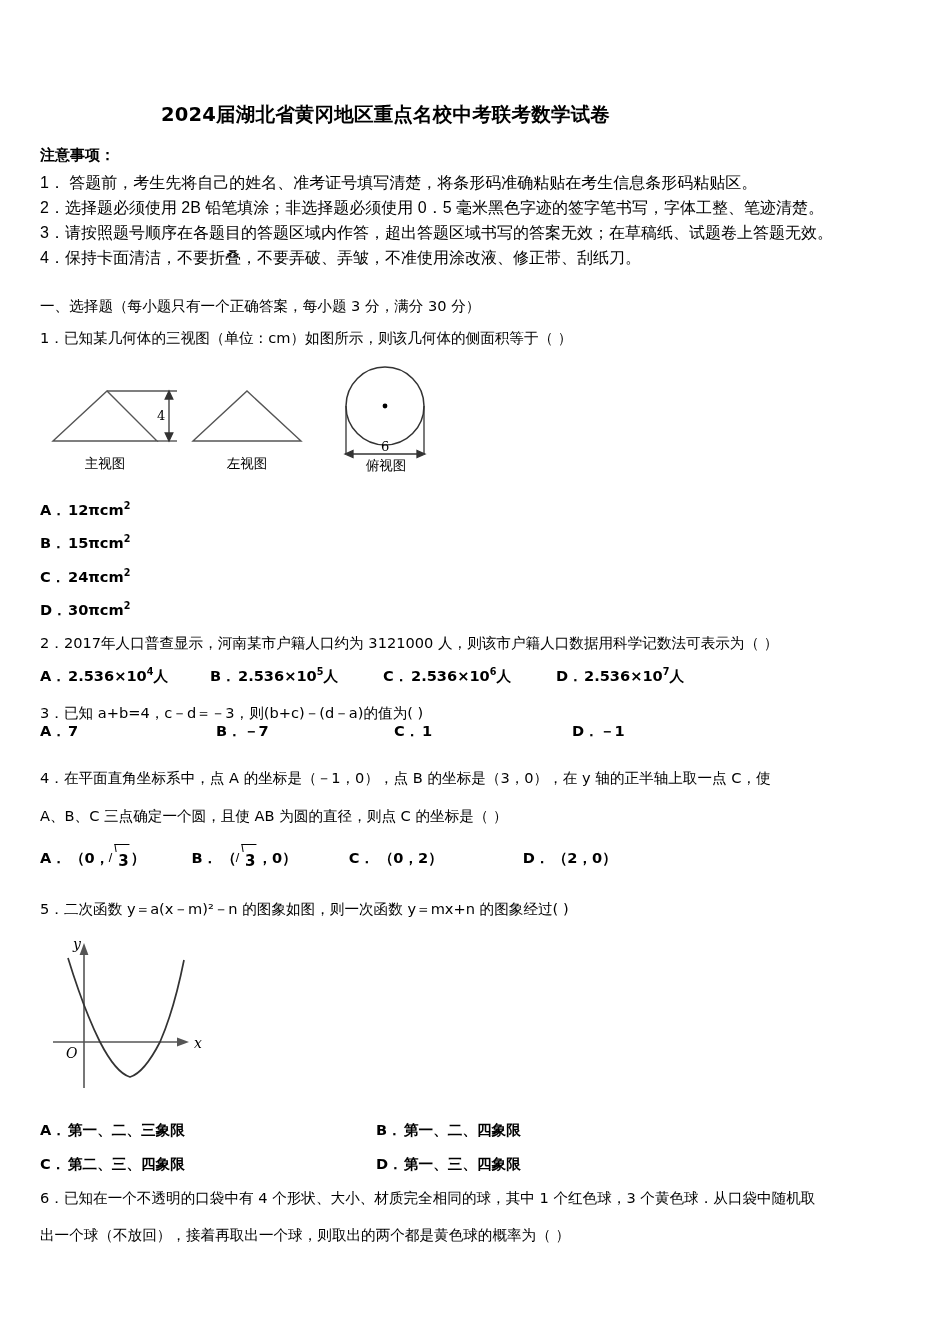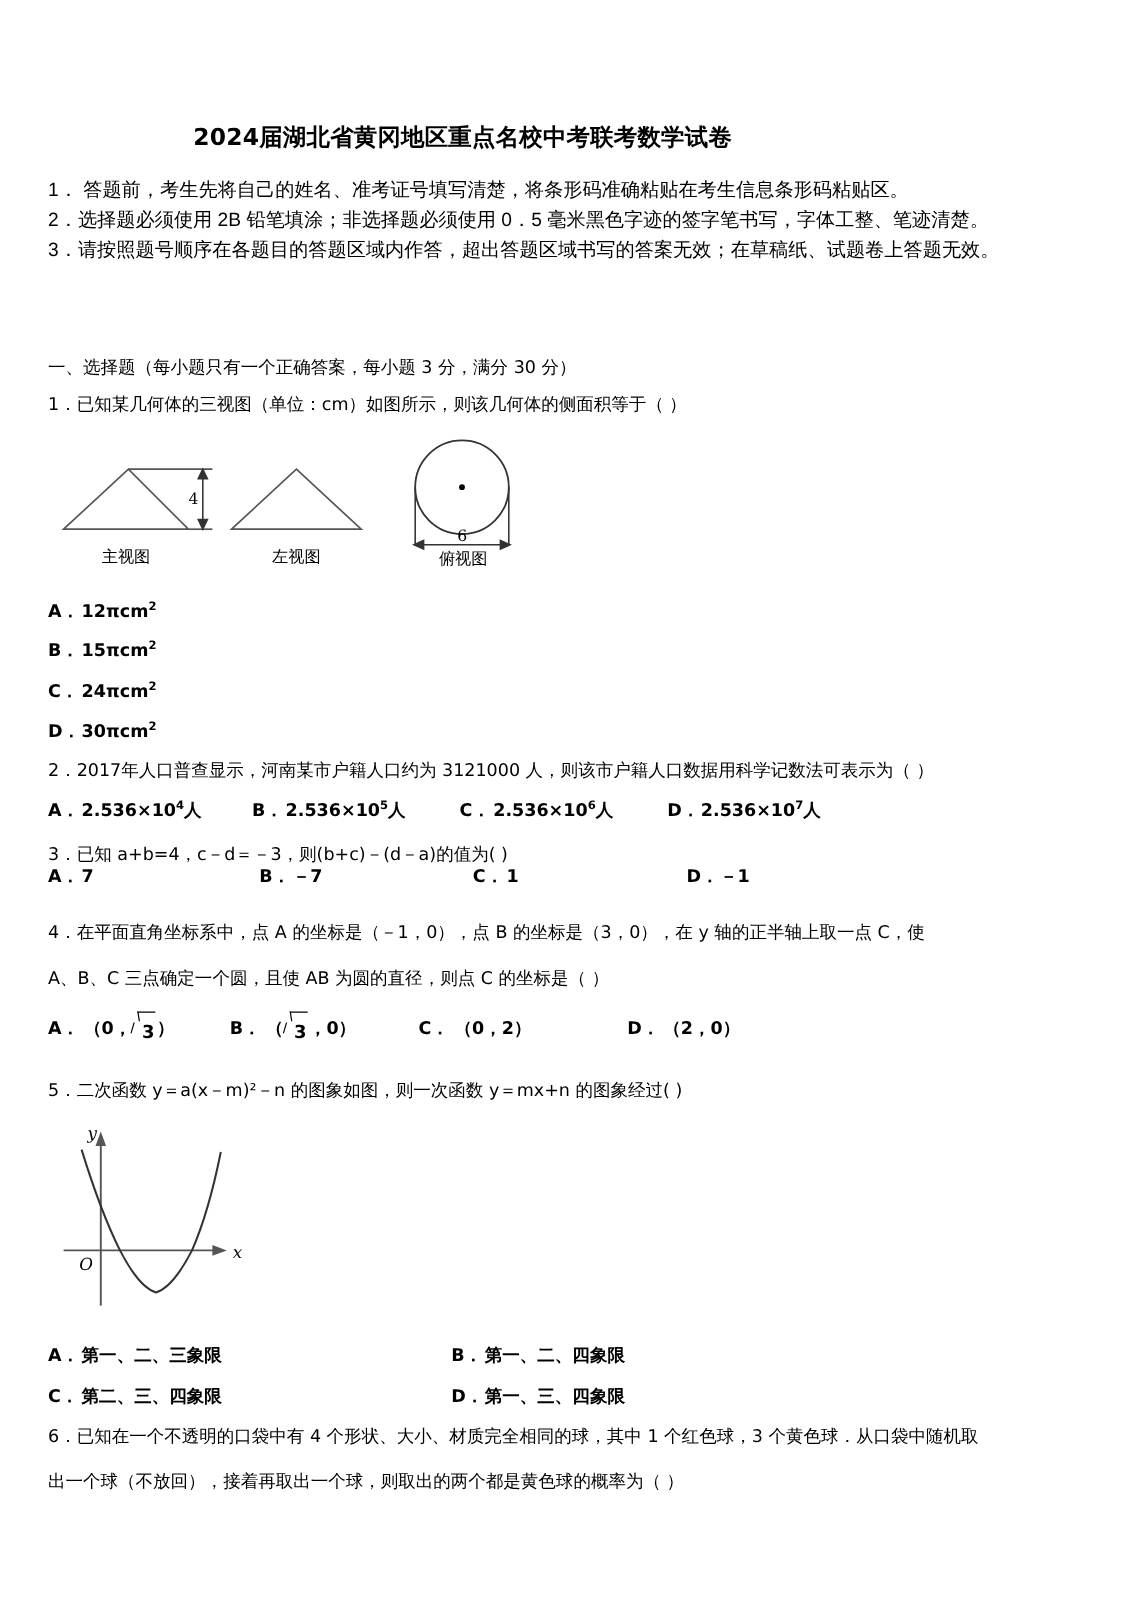--- a/index.html
+++ b/index.html
@@ -115,23 +115,25 @@
   svg { display: block; overflow: visible; }
 </style>
 </head>
 <body>
 
 <div class="page">
 
   <div class="doc-title">2024届湖北省黄冈地区重点名校中考联考数学试卷</div>
 
   <div class="notes">
+    <div class="notes-head">注意事项：</div>
     <div class="note-line">1．  答题前，考生先将自己的姓名、准考证号填写清楚，将条形码准确粘贴在考生信息条形码粘贴区。</div>
     <div class="note-line">2．选择题必须使用 2B 铅笔填涂；非选择题必须使用 0．5 毫米黑色字迹的签字笔书写，字体工整、笔迹清楚。</div>
     <div class="note-line">3．请按照题号顺序在各题目的答题区域内作答，超出答题区域书写的答案无效；在草稿纸、试题卷上答题无效。</div>
+    <div class="note-line">4．保持卡面清洁，不要折叠，不要弄破、弄皱，不准使用涂改液、修正带、刮纸刀。</div>
   </div>
 
   <div class="section-head">一、选择题（每小题只有一个正确答案，每小题 3 分，满分 30 分）</div>
 
   <div class="q" style="top:325px">
     <span class="q-stem">1．</span><span class="q-stem">已知某几何体的三视图（单位：cm）如图所示，则该几何体的侧面积等于（ ）</span>
   </div>
 
   <div class="fig" style="left:45px; top:358px; width:390px; height:120px">
     <svg width="390" height="120" viewBox="0 0 390 120">

